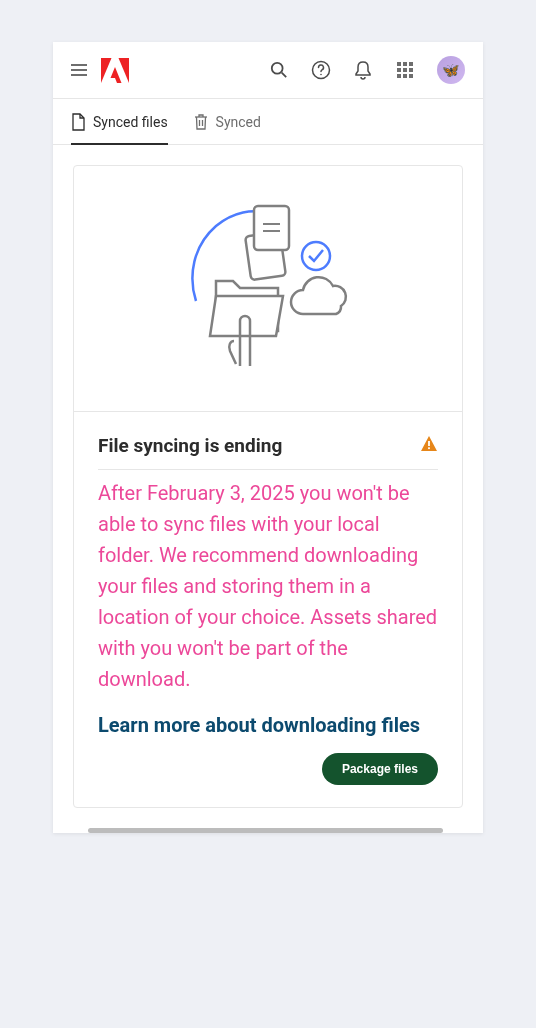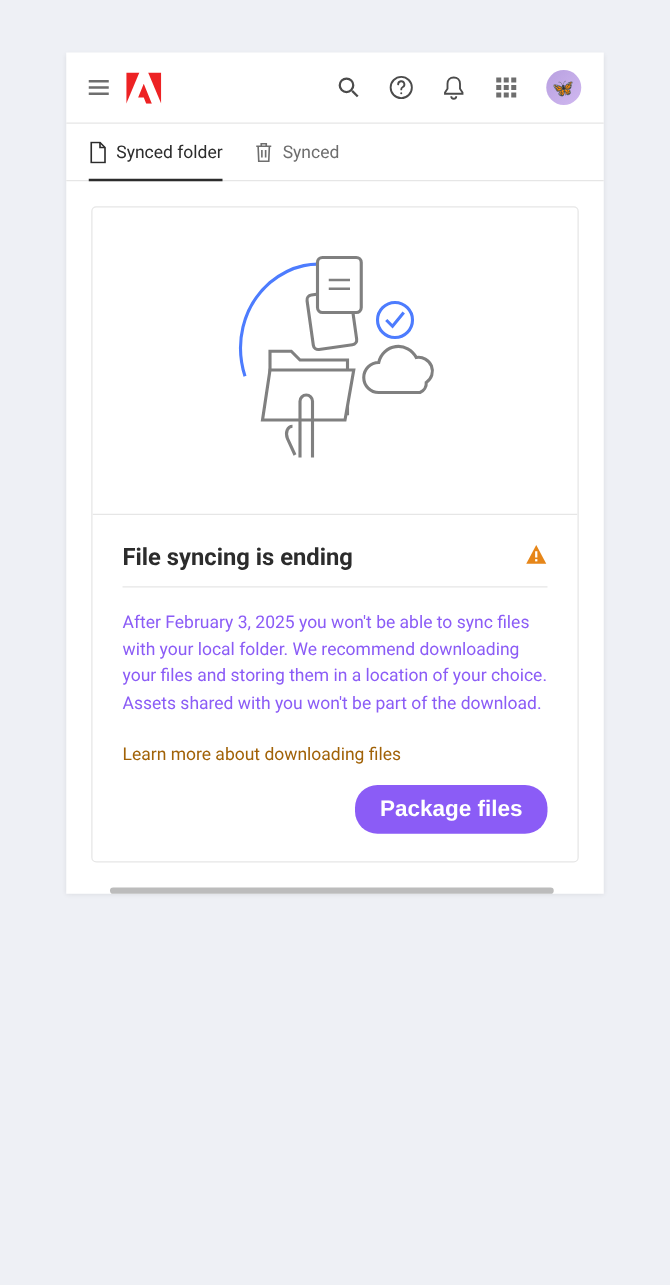--- a/index.html
+++ b/index.html
@@ -108,52 +108,53 @@
     }
     .card-body {
       padding: 22px 24px;
     }
     .card-title-row {
       display: flex;
       align-items: center;
       justify-content: space-between;
       padding-bottom: 12px;
       border-bottom: 1px solid #e6e6e6;
-      margin-bottom: 18px;
+      margin-bottom: 8px;
     }
     .card-title {
       font-size: 19px;
       font-weight: 700;
       color: #2c2c2c;
     }
     .card-text {
-      font-size: 14px;
+      font-size: 20px;
       line-height: 1.55;
-      color: #8b5cf6;
+      color: #ec4899;
       margin-bottom: 18px;
     }
     .card-text.last { margin-bottom: 4px; }
     .link {
-      color: #a16207;
-      font-size: 14px;
+      color: #0c4a6e;
+      font-size: 20px;
       text-decoration: none;
       cursor: pointer;
+      font-weight: bold;
     }
     .actions {
       display: flex;
       justify-content: flex-end;
       margin-top: 16px;
     }
     .primary-btn {
-      background: #8b5cf6;
+      background: #14532d;
       color: #fff;
       border: none;
       border-radius: 18px;
       padding: 9px 20px;
-      font-size: 18px;
+      font-size: 12px;
       font-weight: 600;
       cursor: pointer;
     }
     .warning-icon {
       color: #e68619;
     }
     .scrollbar-bottom {
       width: 355px;
       height: 5px;
       background: #bcbcbc;
@@ -229,21 +230,21 @@
       <div class="avatar">🦋</div>
     </div>
   </div>
 
   <div class="tabs">
     <div class="tab active">
       <svg width="14" height="18" viewBox="0 0 14 18" fill="none" stroke="#2c2c2c" stroke-width="1.3">
         <path d="M2 1 L9 1 L13 5 L13 17 L2 17 Z"></path>
         <path d="M9 1 L9 5 L13 5"></path>
       </svg>
-      <span>Synced folder</span>
+      <span>Synced files</span>
     </div>
     <div class="tab">
       <svg width="14" height="18" viewBox="0 0 14 18" fill="none" stroke="#6e6e6e" stroke-width="1.3">
         <path d="M1 4 L13 4"></path>
         <path d="M5 4 L5 2 L9 2 L9 4"></path>
         <path d="M2.5 4 L3 16 L11 16 L11.5 4"></path>
         <line x1="5.5" y1="7" x2="5.5" y2="13"></line>
         <line x1="8.5" y1="7" x2="8.5" y2="13"></line>
       </svg>
       <span>Synced</span>

